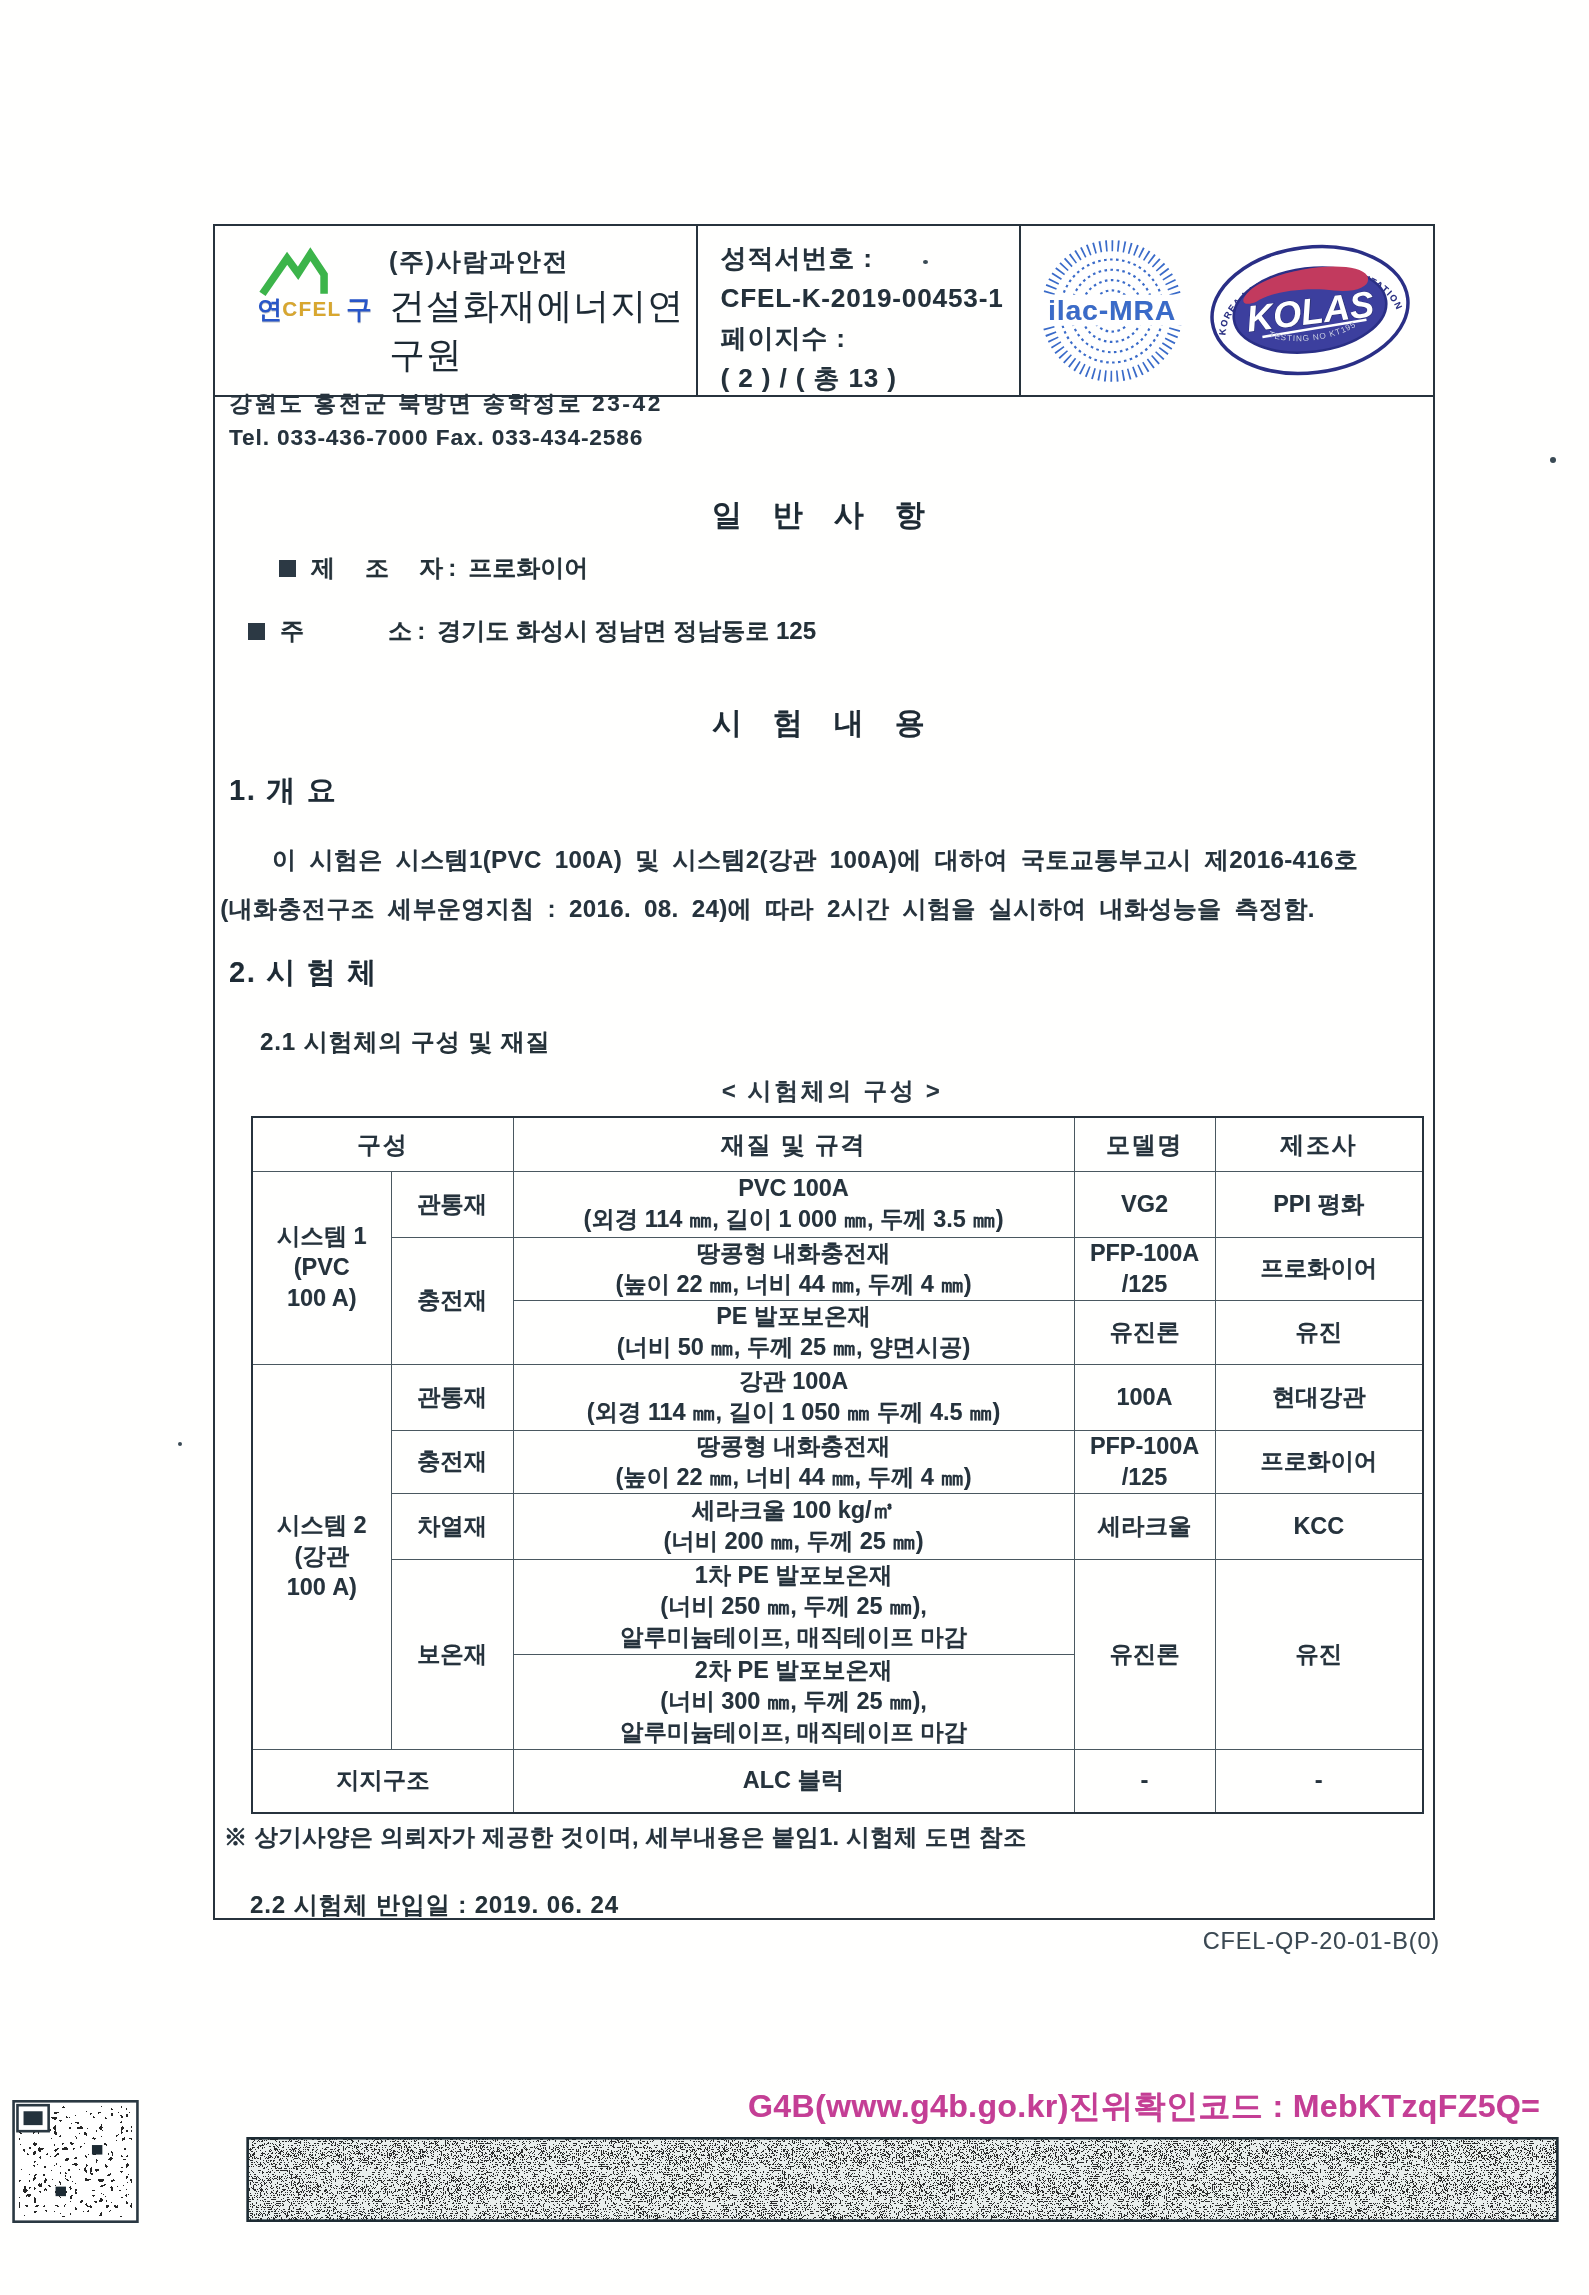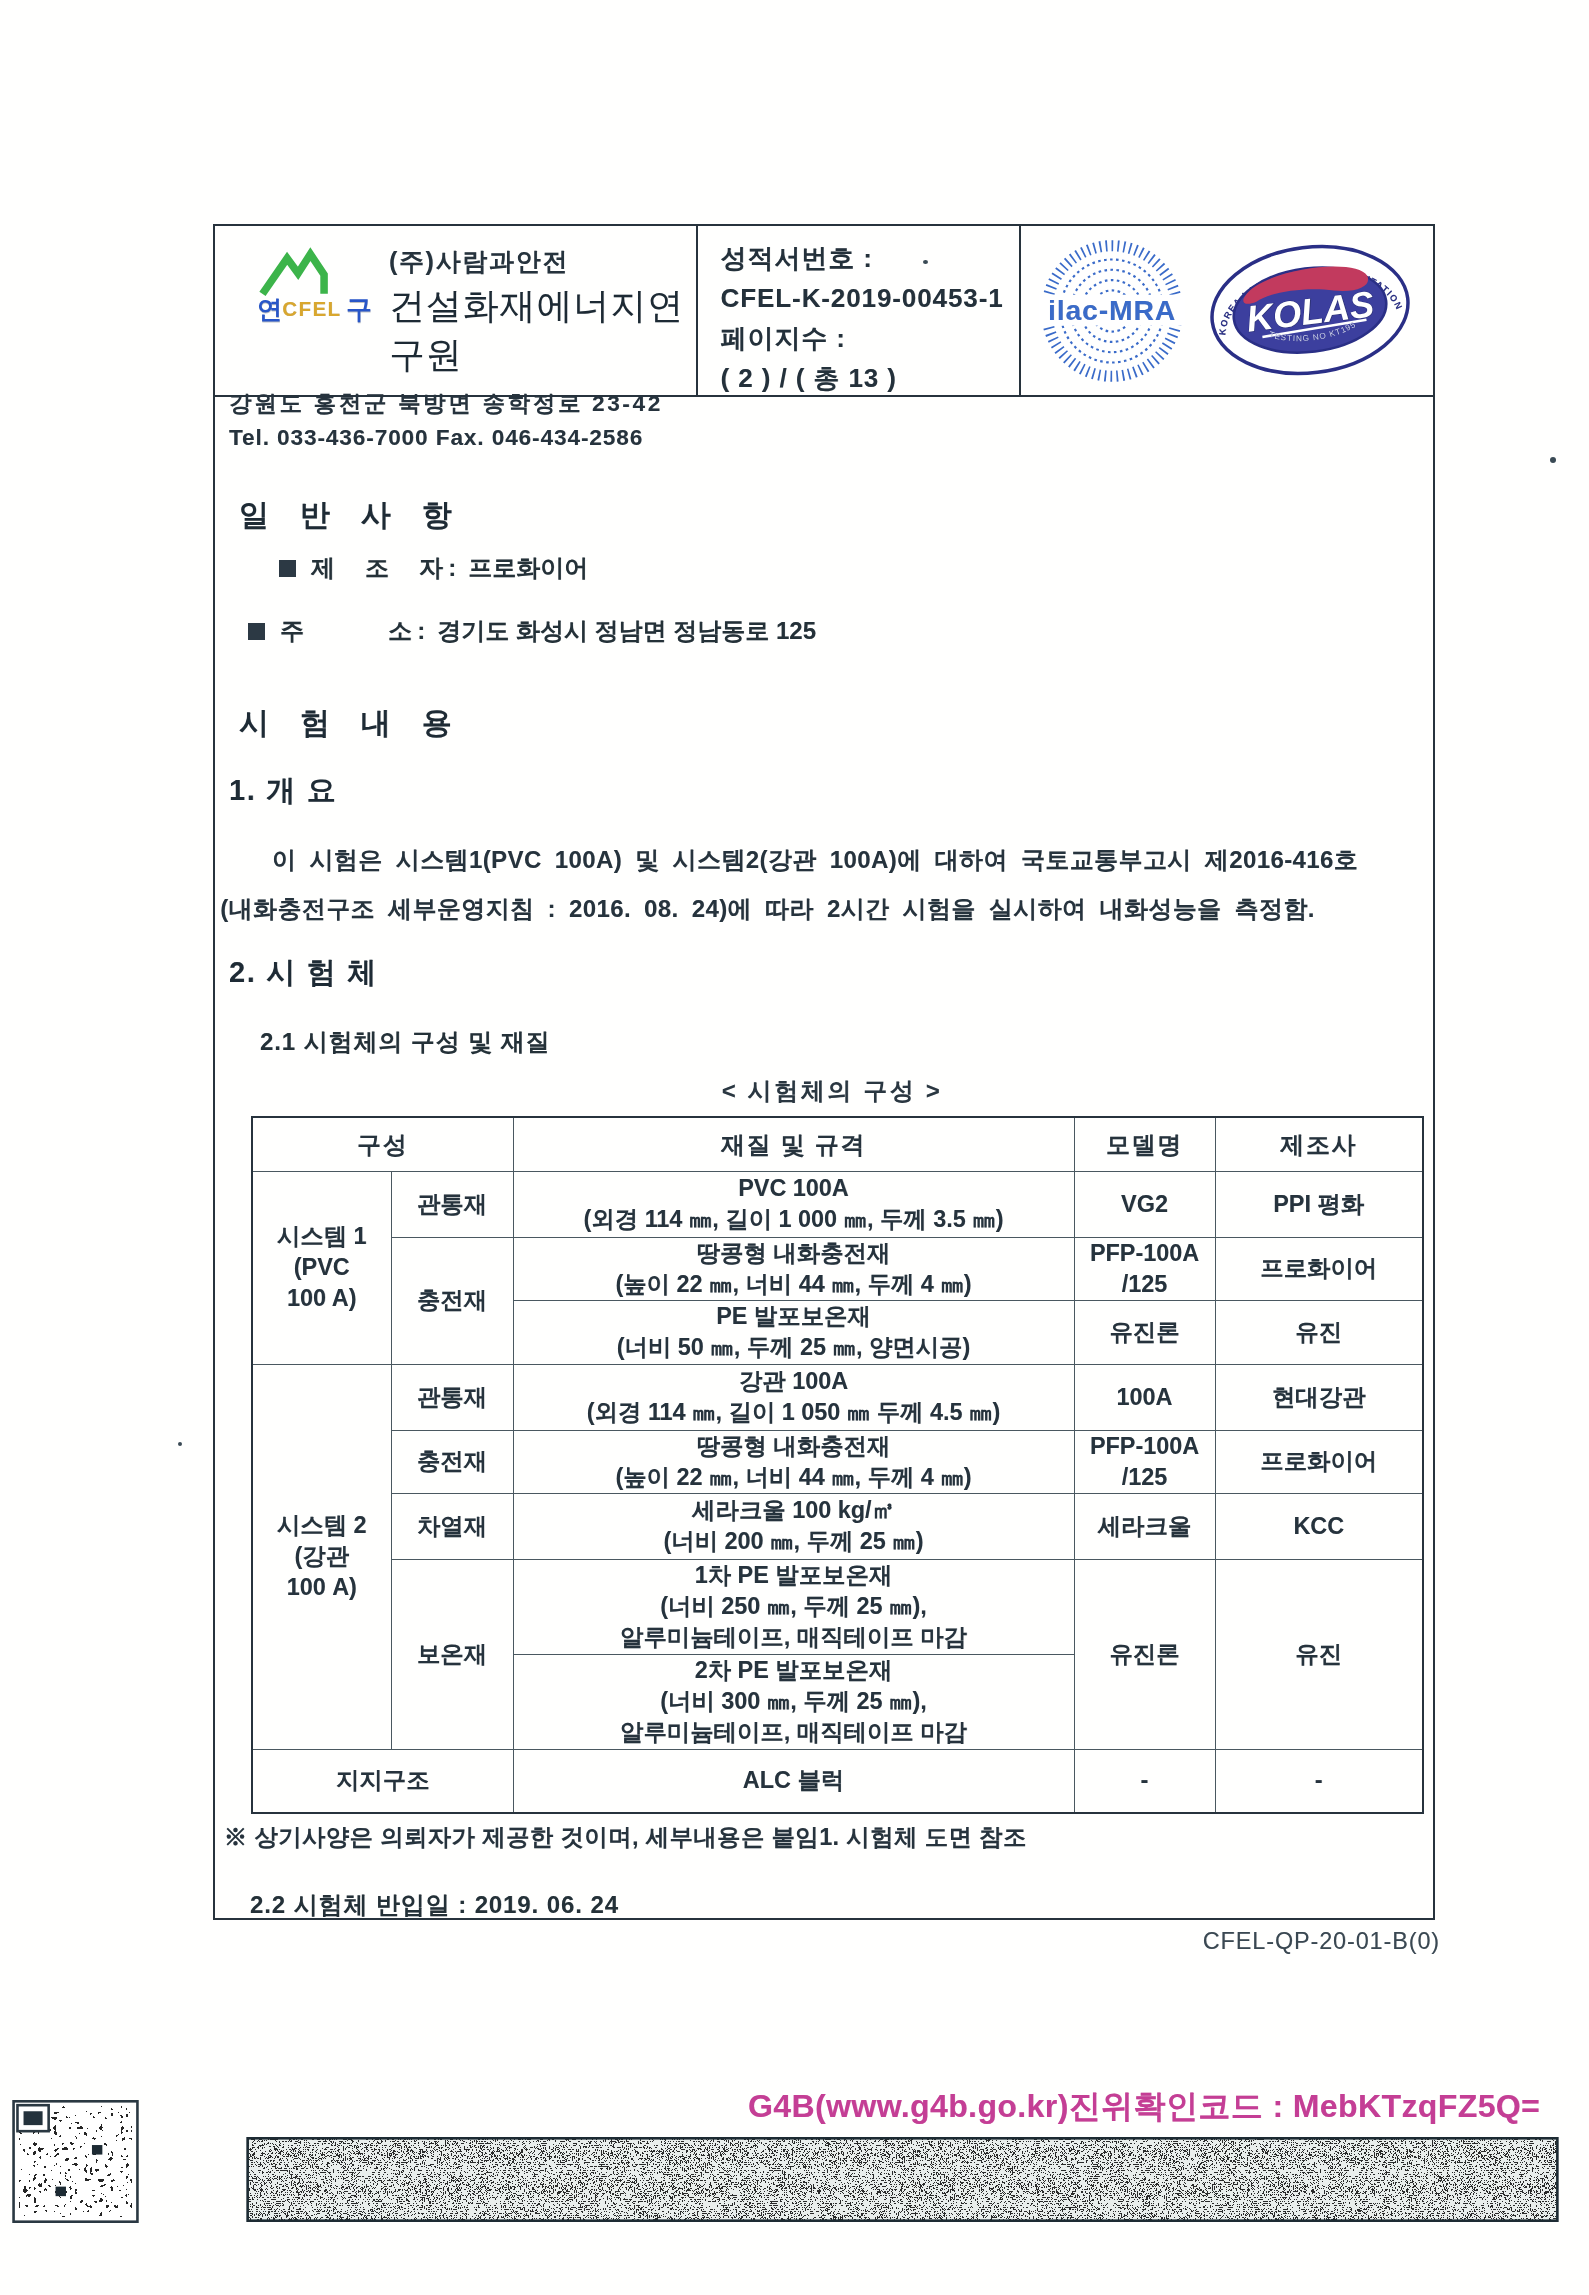--- a/index.html
+++ b/index.html
@@ -19,22 +19,22 @@
   .hdr-report{width:323px;border-right:2.6px solid #27333d;padding:12px 0 0 22.6px;}
   .hdr-marks{flex:1;display:flex;align-items:center;justify-content:center;gap:19px;}
   .org-top{display:flex;align-items:flex-start;padding:14px 0 0 42px;}
   .org-names{margin-left:8.7px;padding-top:5.2px;}
   .org-sub{font-size:25px;font-weight:bold;letter-spacing:1.7px;color:#26333d;}
   .org-main{font-size:36px;font-weight:normal;letter-spacing:0.9px;color:#1d2a34;margin-top:3.5px;}
   .org-addr{font-size:22.6px;font-weight:bold;letter-spacing:2.6px;margin:8.7px 0 0 14px;color:#26333d;}
   .org-tel{font-size:22.6px;font-weight:bold;letter-spacing:0.9px;margin:5.2px 0 0 14px;color:#26333d;}
   .rep-line{font-size:26px;font-weight:bold;line-height:40px;color:#24313b;letter-spacing:0.9px;}
   
-  .center-title{position:absolute;left:0;width:100%;text-align:left;
-    font-size:30px;font-weight:bold;letter-spacing:11.3px;color:#1e2b35;padding-left:24px;}
+  .center-title{position:absolute;left:0;width:100%;text-align:center;
+    font-size:30px;font-weight:bold;letter-spacing:11.3px;color:#1e2b35;}
   .bullet{position:absolute;left:33px;font-size:24px;font-weight:bold;color:#243138;}
   .sq{display:inline-block;width:16.5px;height:16.5px;background:#2c3944;margin-right:15.6px;
     vertical-align:-0.9px;}
   .blabel{display:inline-block;width:132px;text-align:justify;text-align-last:justify;}
   .bsep{display:inline-block;margin:0 12px 0 5.2px;}
   .sec-h{position:absolute;left:14px;font-size:29px;font-weight:bold;letter-spacing:1.7px;color:#1e2b35;}
   .para-line{position:absolute;font-size:24px;font-weight:bold;color:#26333d;
     word-spacing:6px;letter-spacing:0.4px;white-space:nowrap;}
   .sec-sub{position:absolute;left:45px;font-size:24px;font-weight:bold;letter-spacing:0.9px;color:#243138;}
   .tbl-caption{position:absolute;left:0;width:100%;text-align:center;font-size:24px;
@@ -76,21 +76,21 @@
             <text x="0" y="102" font-size="37" font-weight="bold" fill="#2856c8">연</text>
             <text x="37" y="98" font-size="30" font-weight="bold" letter-spacing="2" fill="#d9a72e">CFEL</text>
             <text x="130" y="102" font-size="38" font-weight="bold" fill="#2856c8">구</text>
           </svg>
           <div class="org-names">
             <div class="org-sub">(주)사람과안전</div>
             <div class="org-main">건설화재에너지연구원</div>
           </div>
         </div>
         <div class="org-addr">강원도 홍천군 북방면 송학정로 23-42</div>
-        <div class="org-tel">Tel. 033-436-7000   Fax. 046-434-2586</div>
+        <div class="org-tel">Tel. 033-436-7000   Fax. 033-434-2586</div>
       </div>
 
       <div class="hdr-cell hdr-report">
         <div class="rep-line">성적서번호 :</div>
         <div class="rep-line">CFEL-K-2019-00453-1</div>
         <div class="rep-line">페이지수 :</div>
         <div class="rep-line">( 2 ) / ( 총 13 )</div>
       </div>
 
       <div class="hdr-cell hdr-marks">

